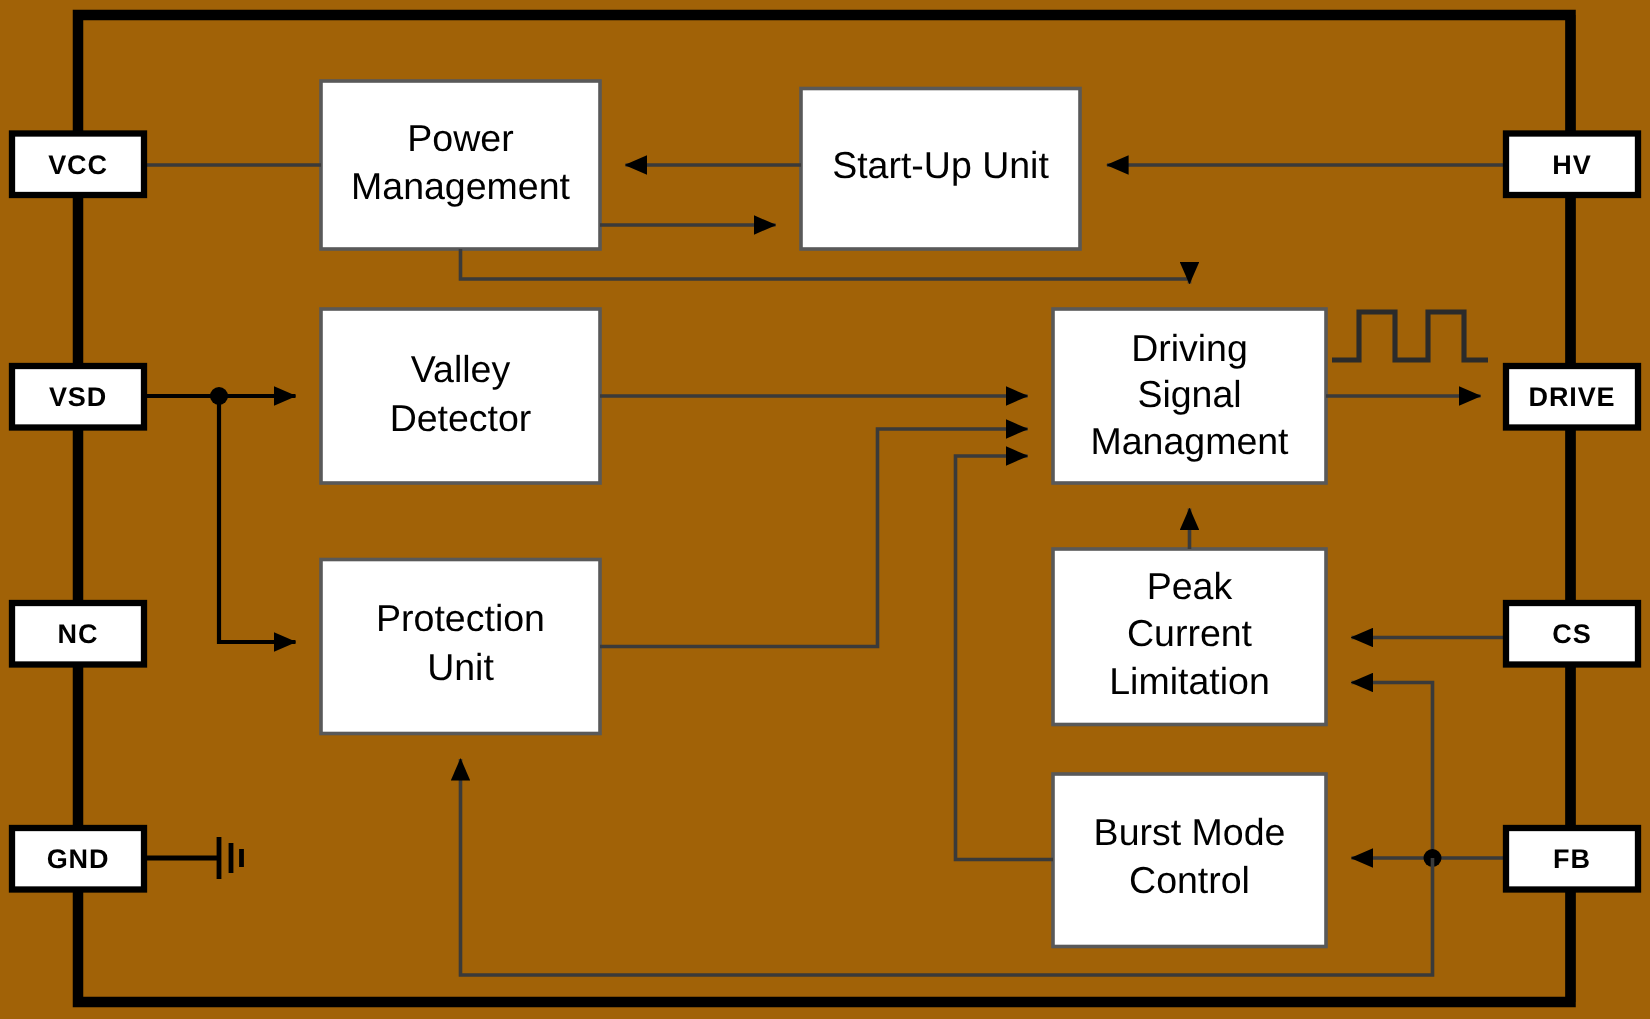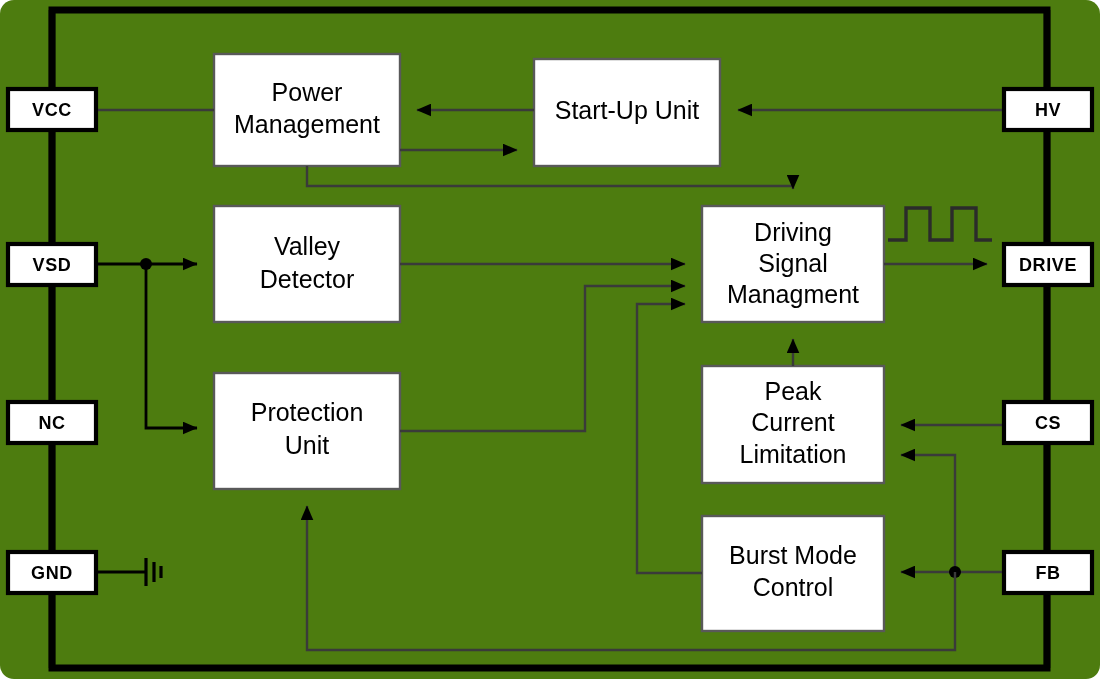--- a/index.html
+++ b/index.html
@@ -1,22 +1,21 @@
 <!DOCTYPE html>
 <html><head>
 <meta charset="utf-8">
 <style>
   html,body{margin:0;padding:0;background:#ffffff;}
   #root{
     position:relative;
     width:1100px;height:679px;
-    background:#4d7c0f;
+    background:#a16207;
     font-family:"Liberation Sans", sans-serif;
     overflow:hidden;
-    border-radius:14px;
   }
   svg#diagram{position:absolute;left:0;top:0;width:1100px;height:679px;}
   .blk-rect{fill:#ffffff;stroke:#595959;stroke-width:2.4;}
   .pin-rect{fill:#ffffff;stroke:#000000;stroke-width:4.2;}
   .frame{fill:none;stroke:#000000;stroke-width:7;}
   .buswire{stroke:#000000;stroke-width:6.5;fill:none;}
   .wire{stroke:#3a3a3a;stroke-width:2.4;fill:none;}
   .wire-b{stroke:#000000;stroke-width:2.8;fill:none;}
   .wave{stroke:#2b2b2b;stroke-width:3.4;fill:none;stroke-linejoin:miter;}
   .gnd{stroke:#000000;stroke-width:3.2;fill:none;}

